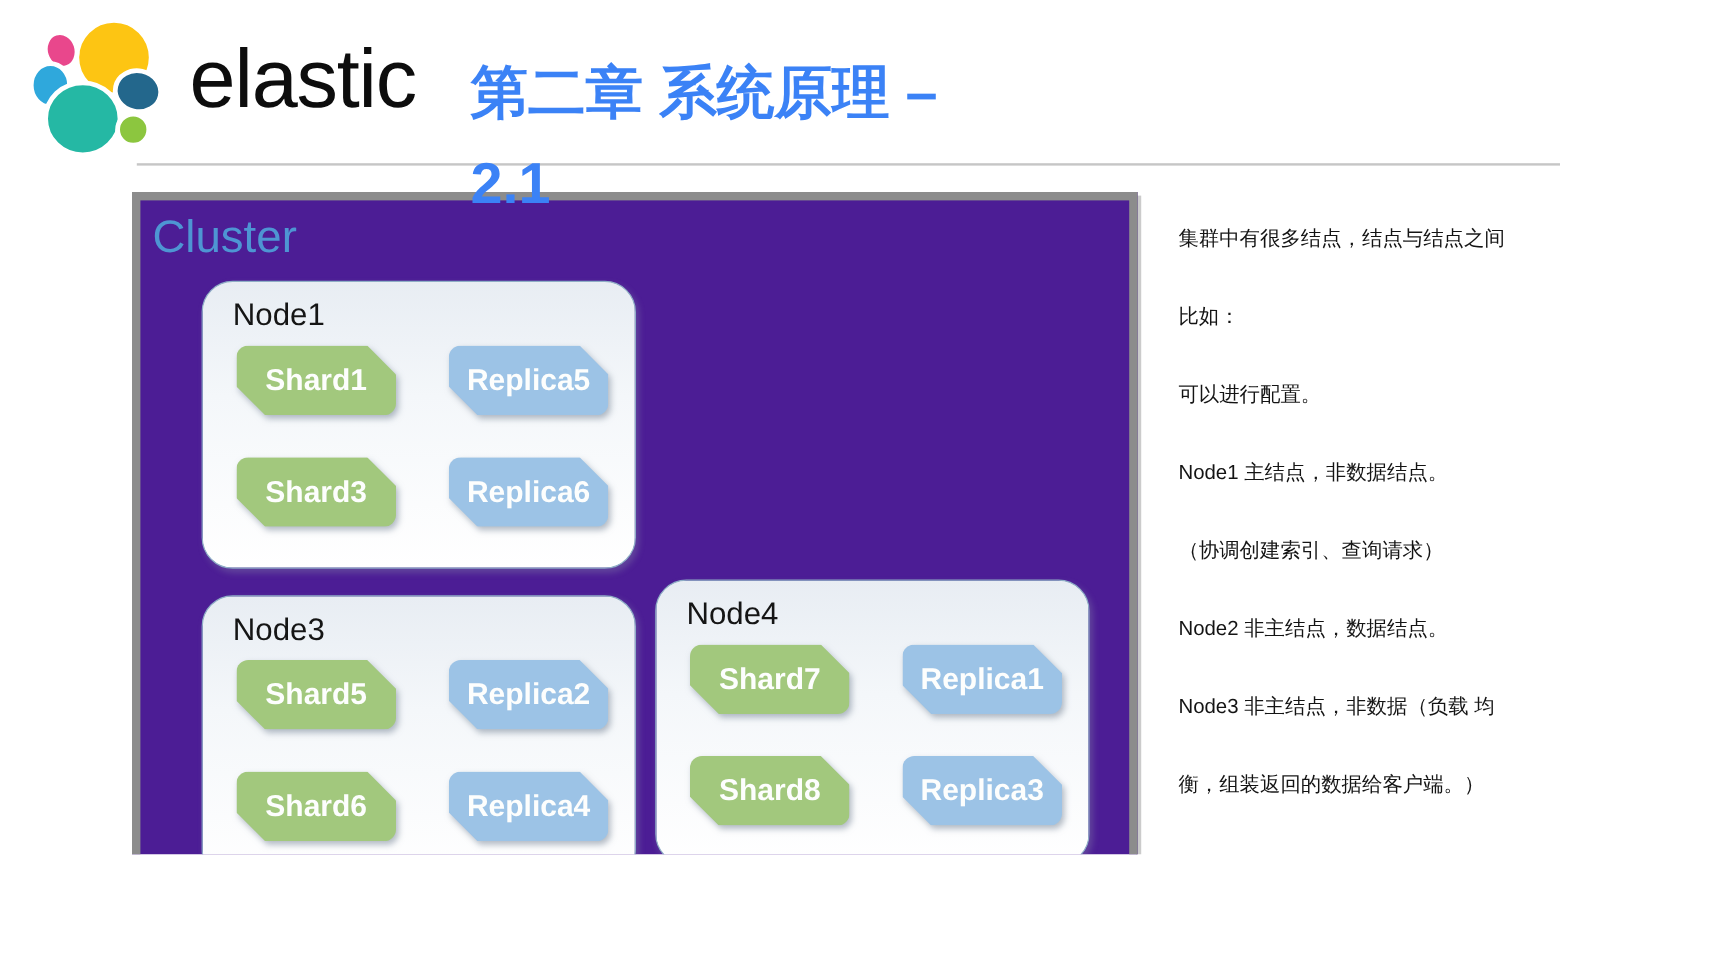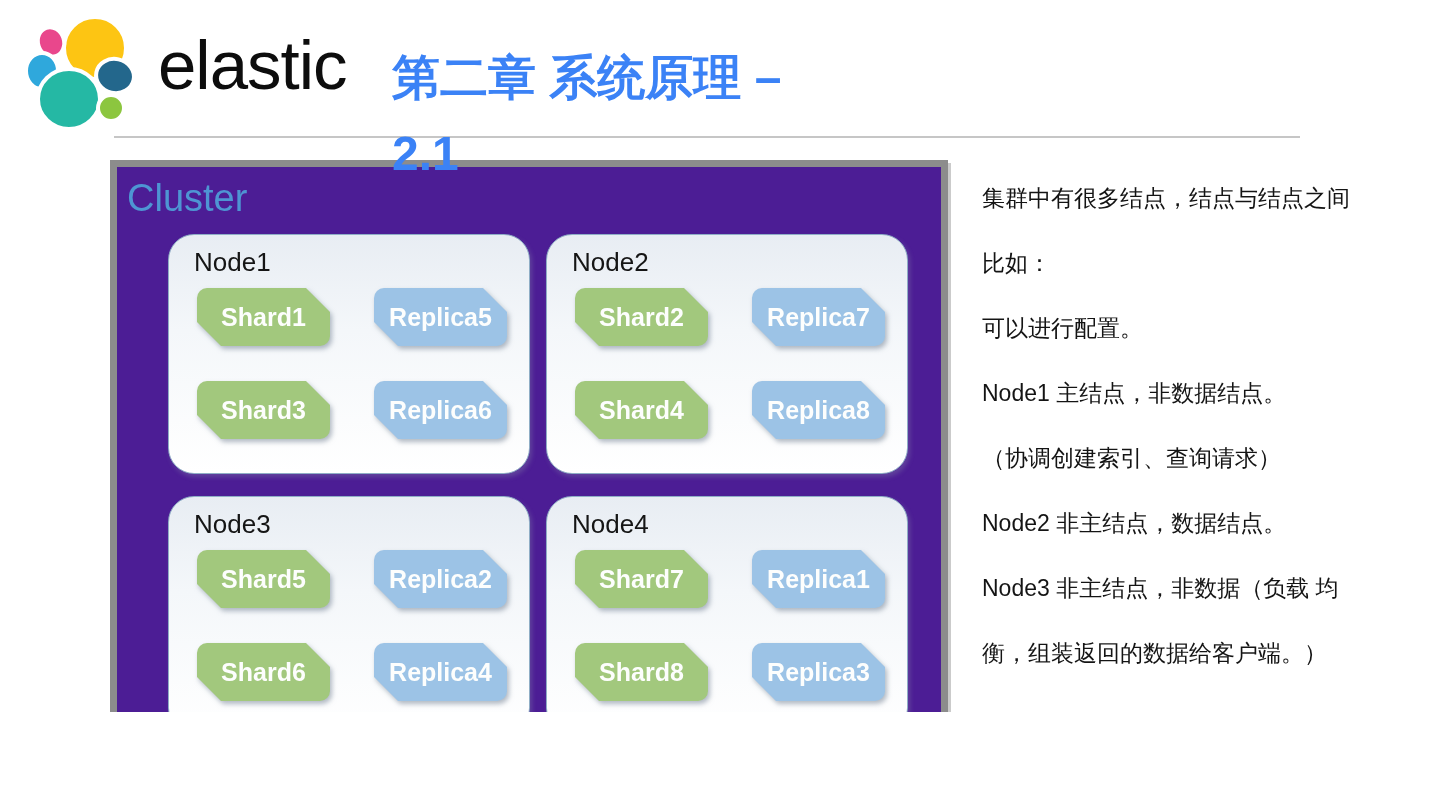--- a/index.html
+++ b/index.html
@@ -16,38 +16,38 @@
   .cluster-box{position:absolute;left:110px;top:160px;width:838px;height:625px;background:#4c1d95;
     border:7px solid #8c8c8c;box-sizing:border-box;box-shadow:3px 3px 0 rgba(140,140,140,0.45);z-index:2;}
   .cluster-label{position:absolute;left:10px;top:10px;font-size:38px;color:#4e95d3;}
 
   .node{position:absolute;width:362px;height:240px;border:1px solid #8faec6;border-radius:26px;box-sizing:border-box;
     background:linear-gradient(180deg,#e8edf3 0%,#f4f7fa 40%,#ffffff 100%);
     box-shadow:2px 3px 5px rgba(150,160,175,0.30);}
   .node-n1{left:51px;top:67px;}
   .node-n2{left:429px;top:67px;}
   .node-n3{left:51px;top:329px;height:238px;}
-  .node-n4{left:429px;top:329px;height:238px;border-radius:26px;}
+  .node-n4{left:429px;top:316px;height:238px;border-radius:26px;}
   .node-label{position:absolute;left:25px;top:12px;font-size:26px;color:#151515;}
 
   .chip-wrap{position:absolute;width:133px;height:58px;filter:drop-shadow(2px 3px 2.5px rgba(100,115,135,0.5));}
   .cw0{left:28px;top:53px;}
   .cw1{left:205px;top:53px;}
   .cw2{left:28px;top:146px;}
   .cw3{left:205px;top:146px;}
   .chip{width:100%;height:100%;display:flex;align-items:center;justify-content:center;
     color:#fdfefd;font-size:25px;font-weight:700;
     border-radius:10px 0 10px 0;
     clip-path:polygon(0 0,calc(100% - 24px) 0,100% 24px,100% 100%,24px 100%,0 calc(100% - 24px));}
   .chip.shard{background:#a2c87d;}
   .chip.replica{background:#9cc3e6;}
 
   
   .notes{position:absolute;left:982px;top:166px;width:450px;z-index:2;}
-  .note-line{font-size:23px;line-height:65px;color:#141414;white-space:nowrap;margin:0;}
+  .note-line{font-size:17px;line-height:65px;color:#141414;white-space:nowrap;margin:0;}
 </style>
 </head>
 <body>
 
 <div class="slide">
 
   <div class="logo">
     <svg width="120" height="125" viewBox="0 0 120 125">
       <ellipse cx="70" cy="42" rx="31" ry="31" fill="#FDC513" stroke="#ffffff" stroke-width="4"></ellipse>
       <ellipse cx="26" cy="36" rx="13" ry="15" fill="#E9478C" stroke="#ffffff" stroke-width="4" transform="rotate(-18 26 36)"></ellipse>
@@ -76,35 +76,20 @@
           <div class="chip replica">Replica5</div>
         </div>
       <div class="chip-wrap cw2">
           <div class="chip shard">Shard3</div>
         </div>
       <div class="chip-wrap cw3">
           <div class="chip replica">Replica6</div>
         </div>
     </div>
 
-    <div class="node node-n2">
-      <div class="node-label">Node2</div>
-      <div class="chip-wrap cw0">
-          <div class="chip shard">Shard2</div>
-        </div>
-      <div class="chip-wrap cw1">
-          <div class="chip replica">Replica7</div>
-        </div>
-      <div class="chip-wrap cw2">
-          <div class="chip shard">Shard4</div>
-        </div>
-      <div class="chip-wrap cw3">
-          <div class="chip replica">Replica8</div>
-        </div>
-    </div>
 
     <div class="node node-n3">
       <div class="node-label">Node3</div>
       <div class="chip-wrap cw0">
           <div class="chip shard">Shard5</div>
         </div>
       <div class="chip-wrap cw1">
           <div class="chip replica">Replica2</div>
         </div>
       <div class="chip-wrap cw2">

